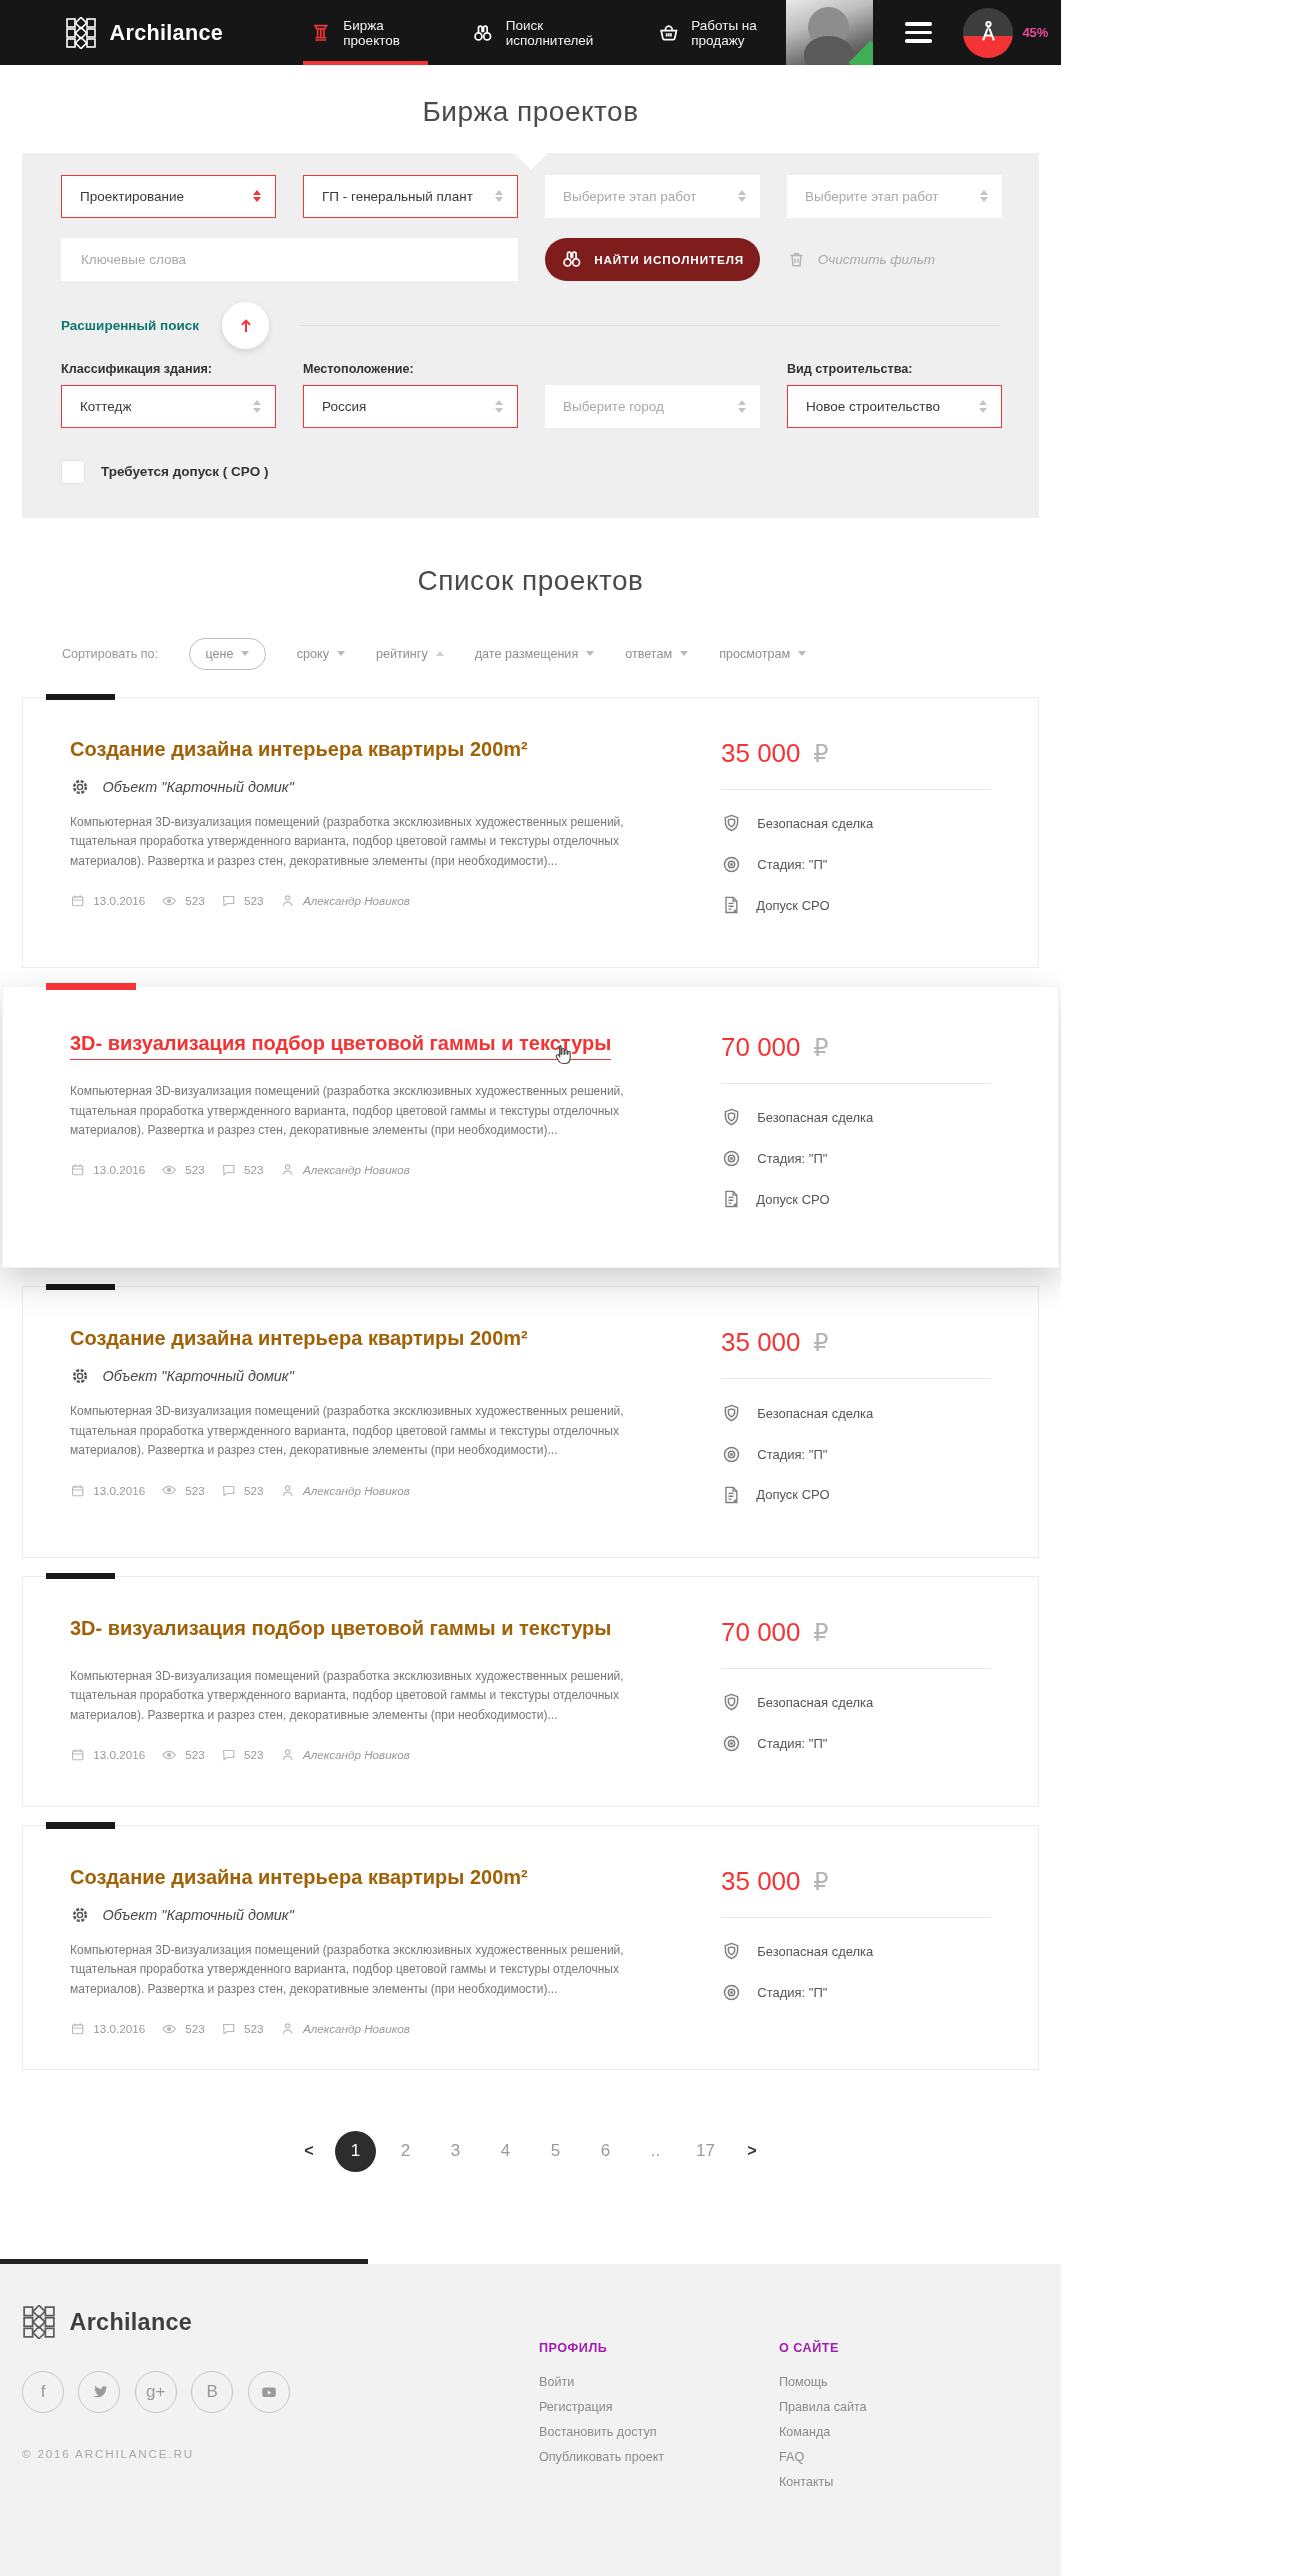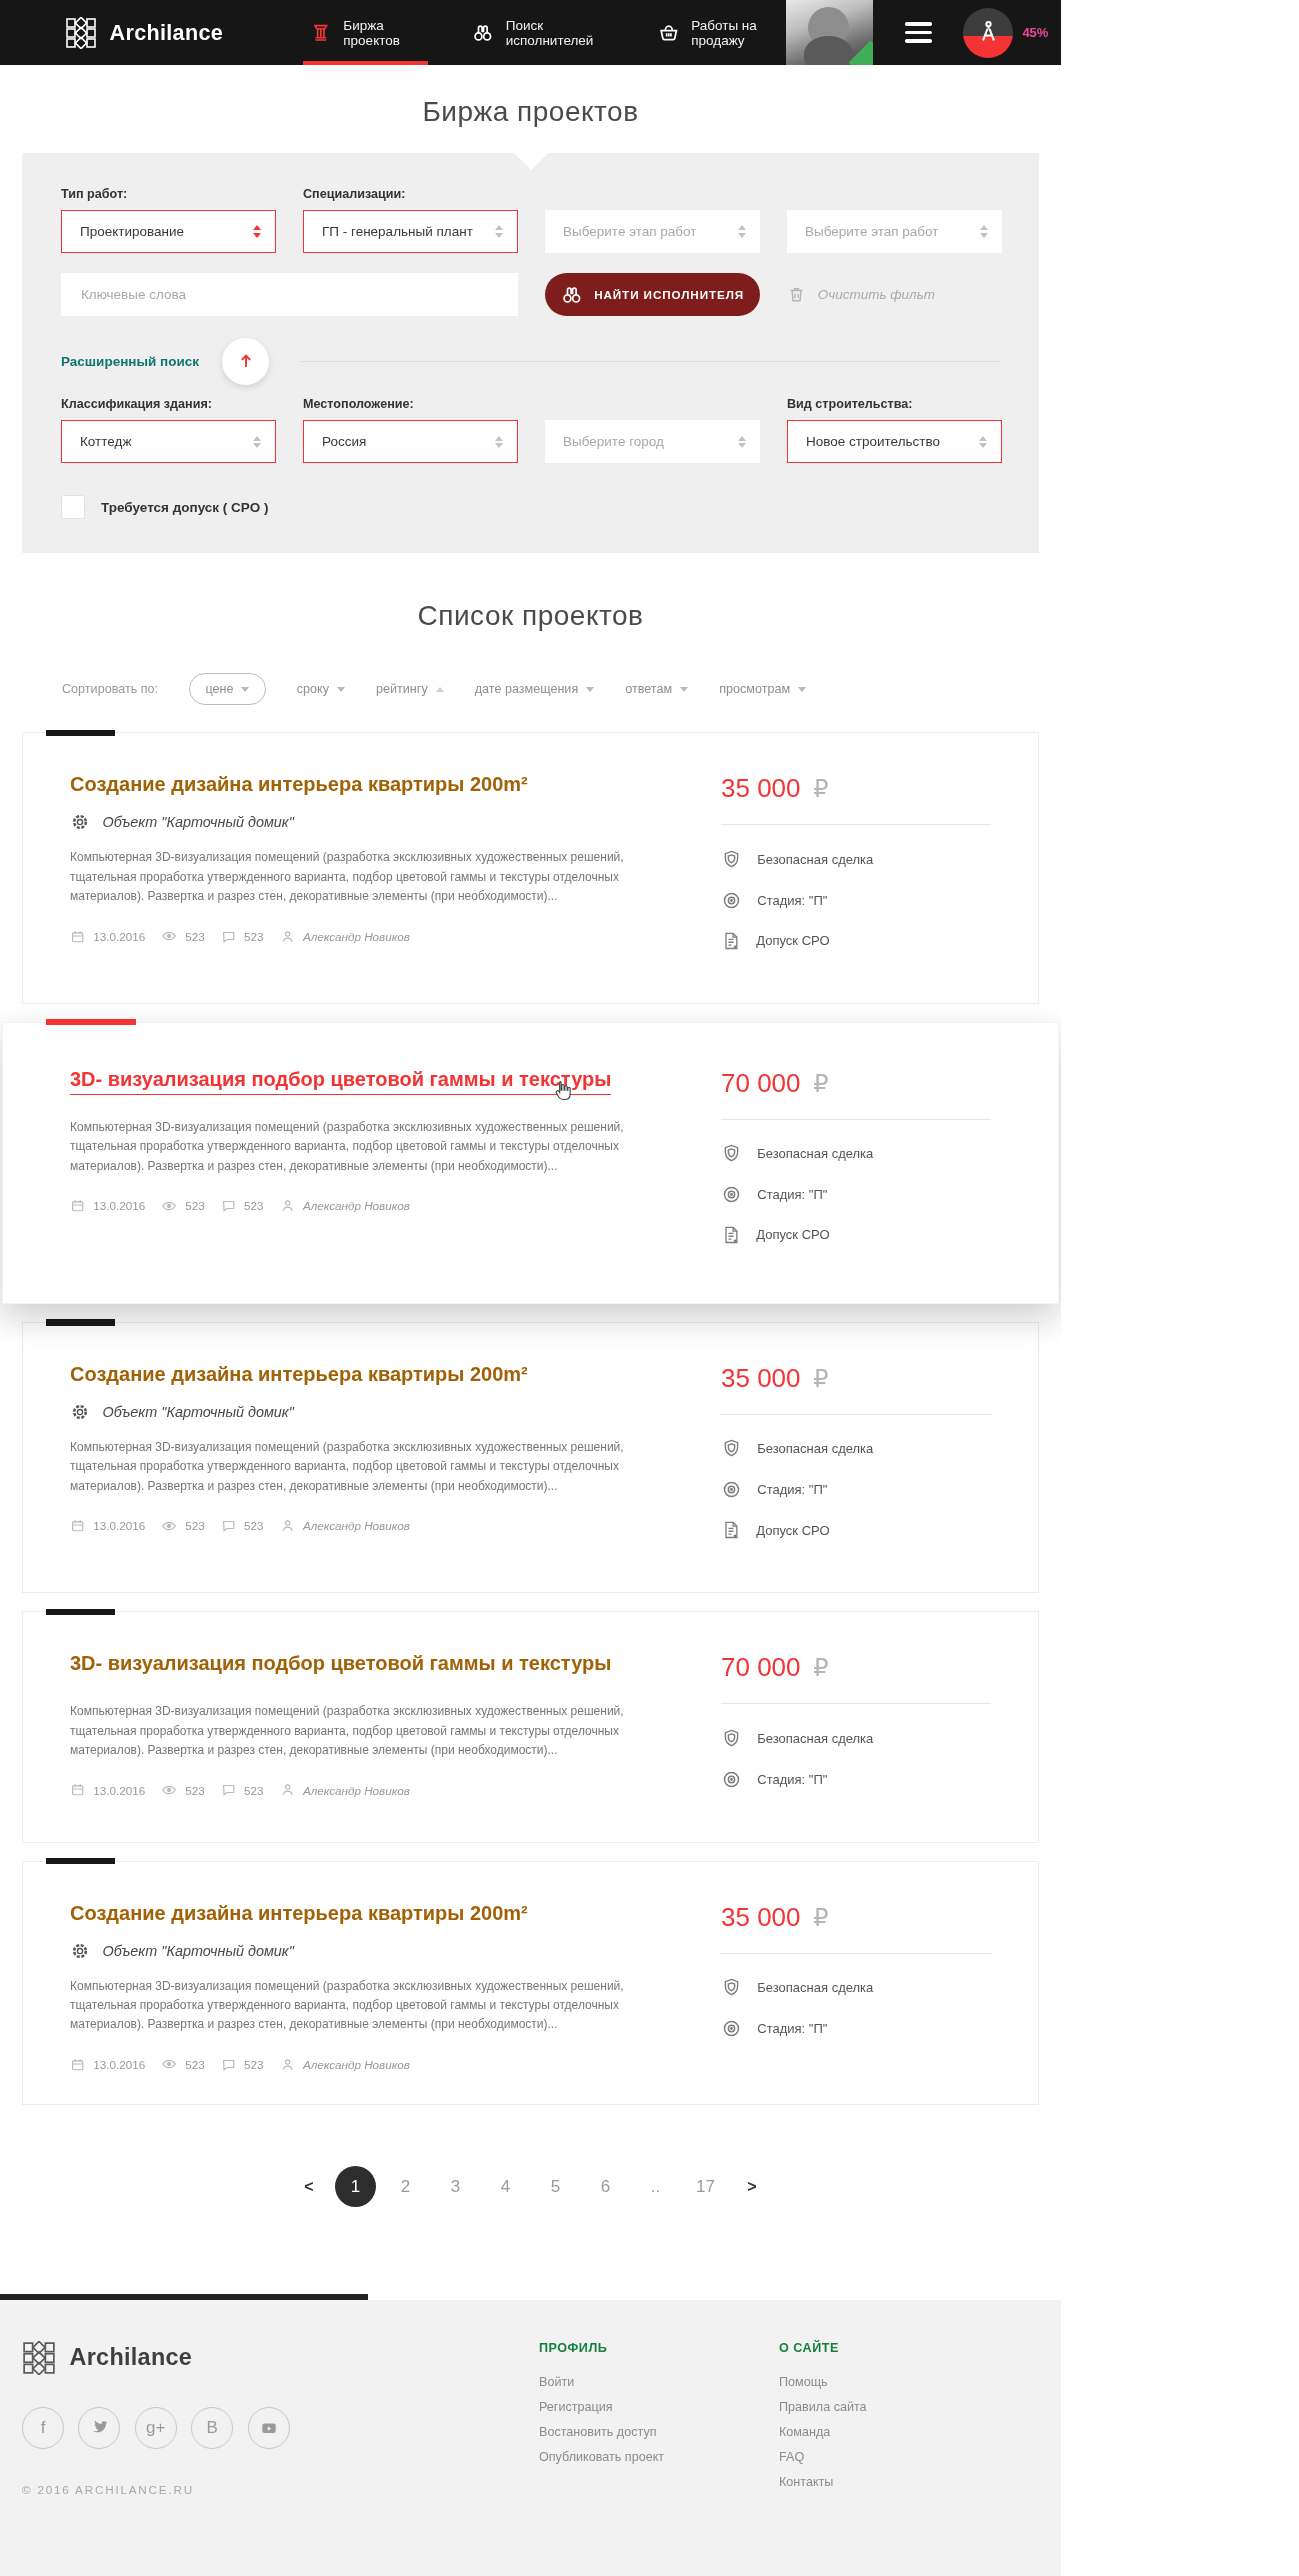--- a/index.html
+++ b/index.html
@@ -102,21 +102,21 @@
   .footer-bar { width:368px; height:5.4px; background:#222; margin-top:87px; }
   .footer { background:#f2f2f2; flex:1; padding-top:41px; }
   .footer-inner { display:flex; }
   .f-left { width:517px; }
   .f-logo { display:flex; align-items:center; gap:13.5px; cursor:pointer; }
   .f-logo-text { font-size:23.4px; font-weight:600; color:#3f3f3f; letter-spacing:0.3px; }
   .socials { display:flex; gap:14.4px; margin-top:32px; }
   .soc { width:42px; height:42px; border-radius:50%; border:0.9px solid #c8c8c8; color:#9a9a9a; display:flex; align-items:center; justify-content:center; font-size:17px; cursor:pointer; }
   .copyright { margin-top:34px; font-size:11.7px; letter-spacing:1.8px; color:#a8a8a8; }
   .f-col-profile { width:240px; }
-  .f-col-title { font-size:12.6px; font-weight:700; color:#15803d; letter-spacing:0.5px; }
+  .f-col-title { font-size:12.6px; font-weight:700; color:#a21caf; letter-spacing:0.5px;margin-top:36px; }
   .f-links { margin-top:20px; display:flex; flex-direction:column; gap:11px; }
   .f-link { font-size:12.6px; color:#8b8b8b; cursor:pointer; }
   svg { display:block; }
 </style>
 </head>
 <body>
 
 <div class="page">
 
   <div class="header">
@@ -186,26 +186,20 @@
         <span class="progress-text">45%</span>
       </div>
     </div>
   </div>
 
   <div class="page-title">Биржа проектов</div>
 
   <div class="container">
     <div class="filter-panel">
       <div class="fgrid">
-        <div class="flabel">Тип работ:</div>
-        <div class="flabel">Специализации:</div>
-        <div></div>
-          <div></div>
-      </div>
-      <div class="fgrid">
         <div class="sel red-border">
           <span>Проектирование</span>
           <span class="sel-arrows arrows-red">
               <span class="tri-up"></span>
               <span class="tri-down"></span>
             </span>
         </div>
         <div class="sel red-border">
           <span>ГП - генеральный плант</span>
           <span class="sel-arrows">

